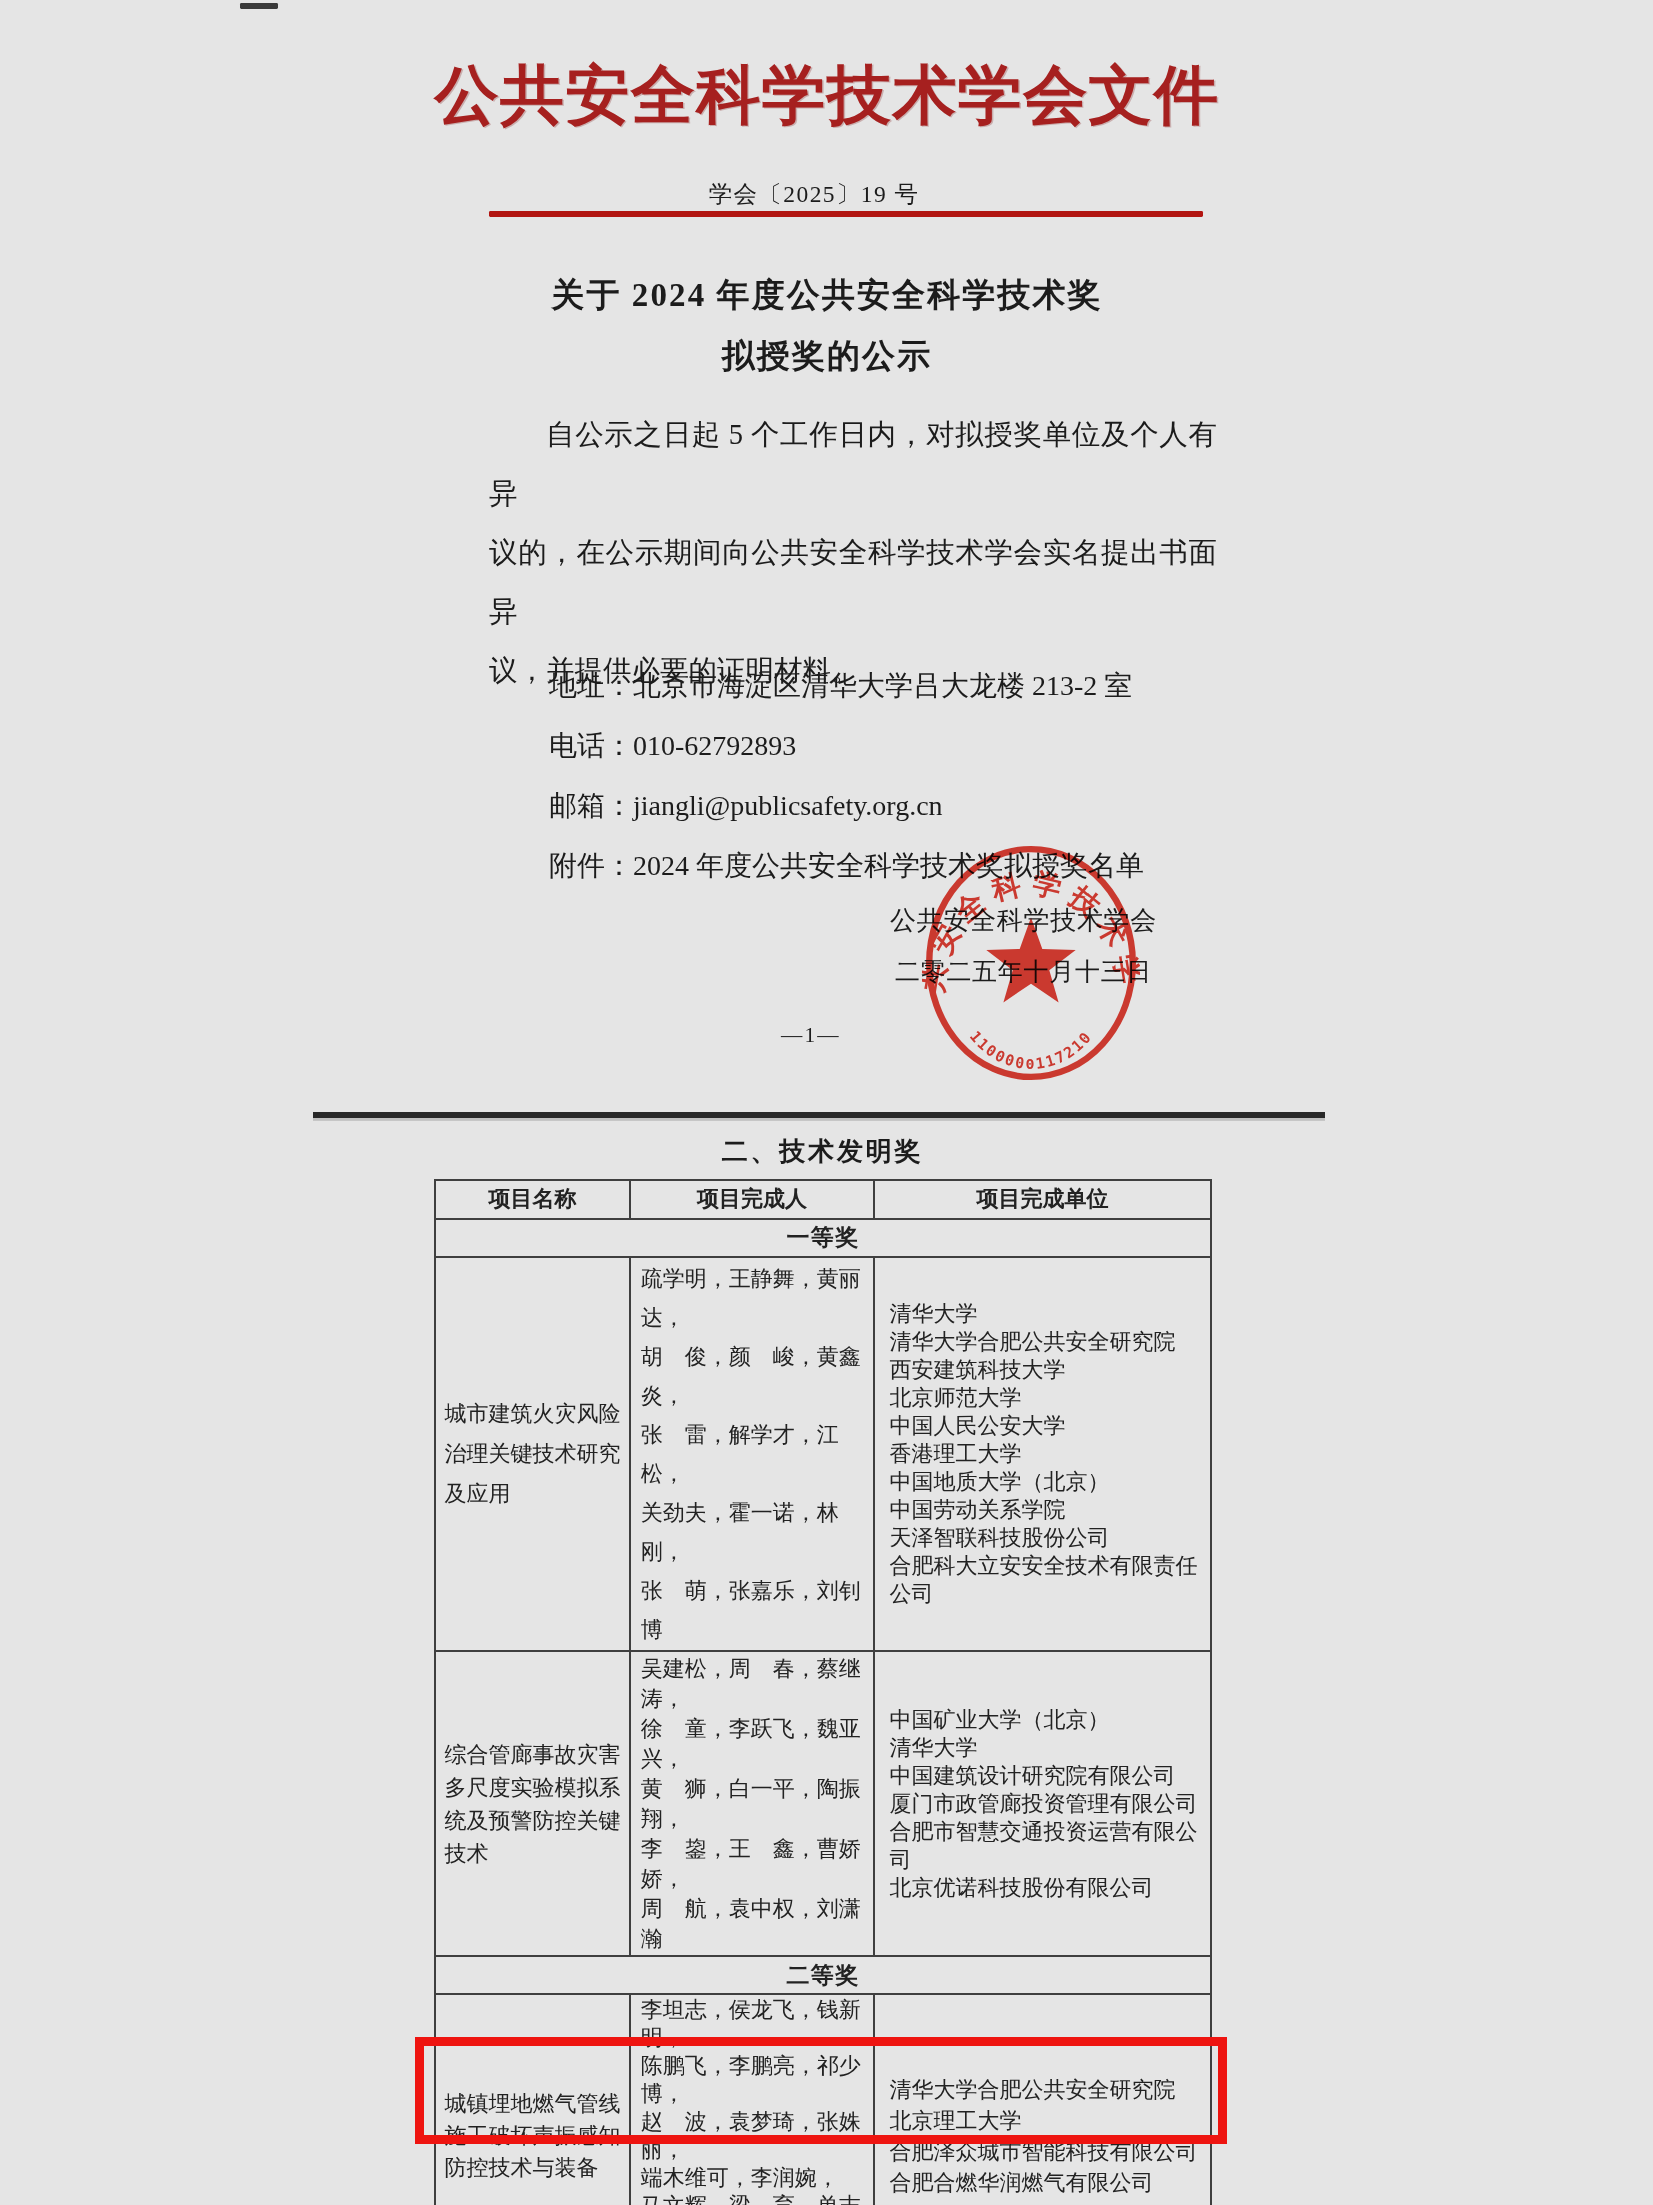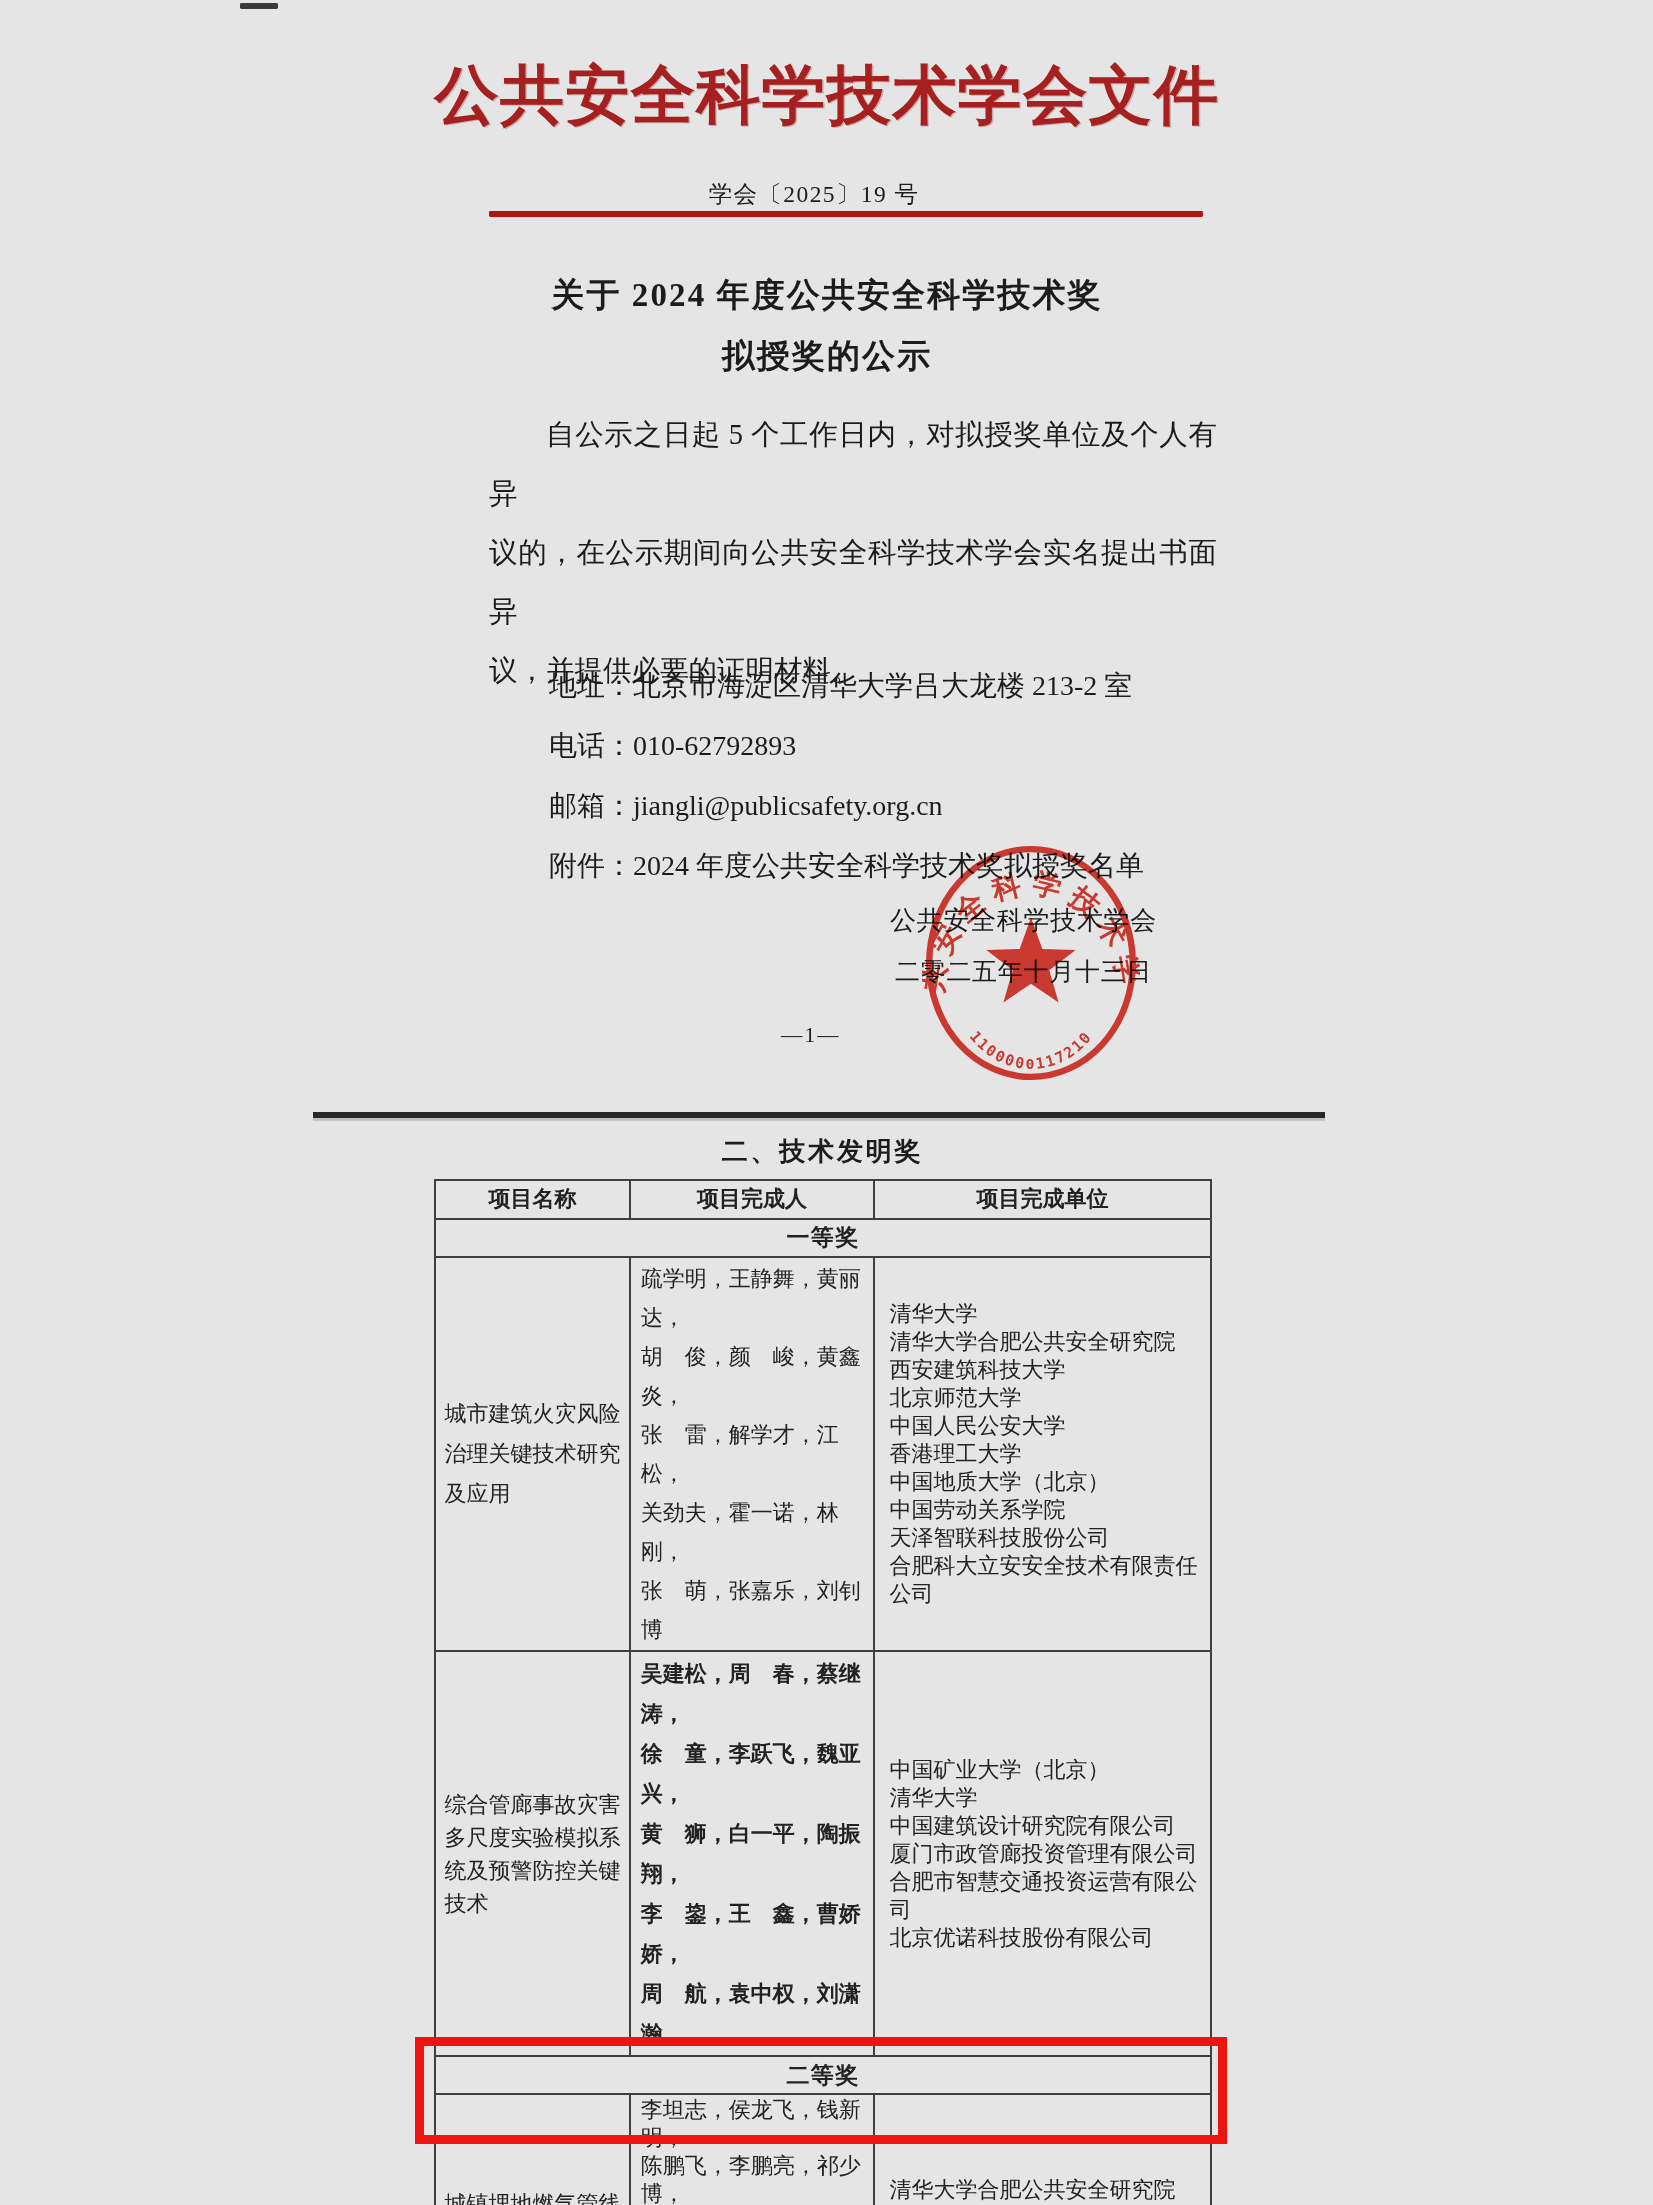--- a/index.html
+++ b/index.html
@@ -39,21 +39,21 @@
   }
   .award-table td{border:2.1px solid #3f3f3f;vertical-align:middle;padding:1.4px 4.3px;}
   .award-table tr.outer td{border-width:2.1px;}
   .award-table .hdr td{text-align:center;font-weight:700;height:34px;}
   .award-table .tier td{text-align:center;font-weight:700;height:33px;font-size:23px;letter-spacing:1.4px;}
   .c1{padding-left:8.5px !important;}
   .c2{padding-left:10px !important;}
   .c3{padding-left:14.2px !important;}
   tr.r1{height:285px;} tr.r2{height:172px;} tr.r3{height:171px;}
   tr.r1 .c1{line-height:40px;} tr.r1 .c2{line-height:39px;} tr.r1 .c3{line-height:28px;}
-  tr.r2 .c1{line-height:33px;} tr.r2 .c2{line-height:40px;font-weight:bold;} tr.r2 .c3{line-height:28px;}
+  tr.r2 .c1{line-height:33px;} tr.r2 .c2{line-height:30px;} tr.r2 .c3{line-height:28px;}
   tr.r3 .c1{line-height:32px;} tr.r3 .c2{line-height:28px;} tr.r3 .c3{line-height:31px;}
   .highlight-box{
     position:absolute;left:415px;top:2037px;width:812px;height:107px;
     border:9.2px solid #ee1410;box-sizing:border-box;z-index:5;
   }
 </style>
 </head>
 <body>
 
 <div class="canvas">

